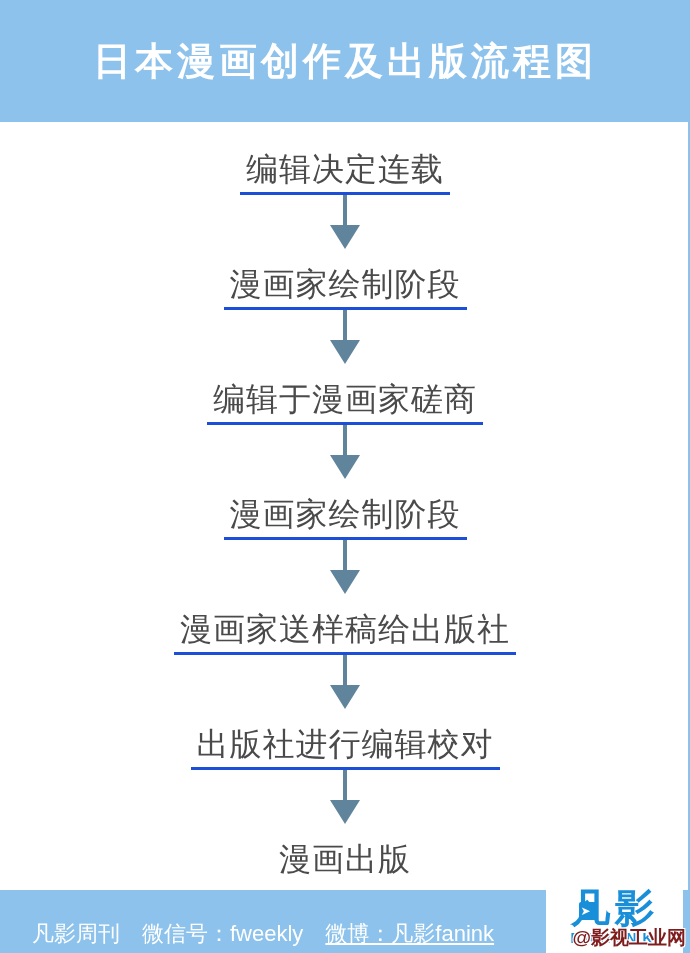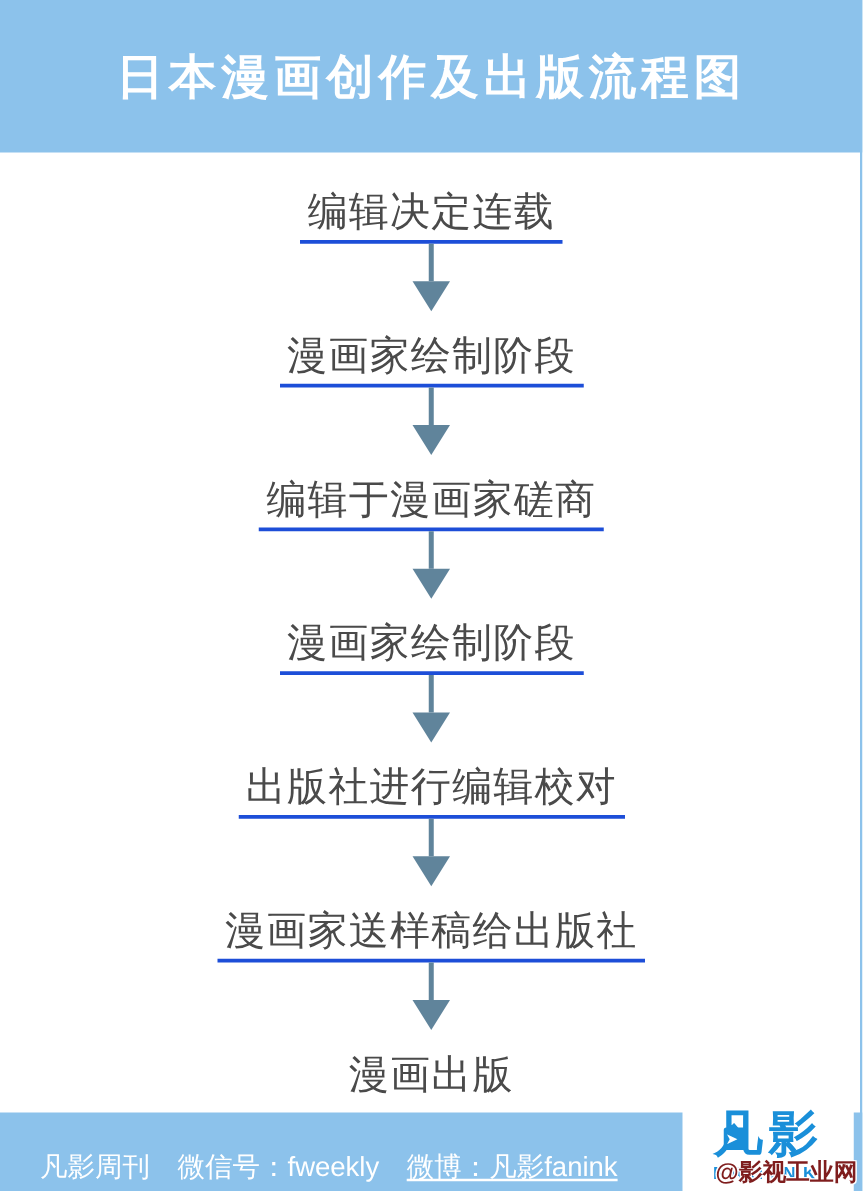--- a/index.html
+++ b/index.html
@@ -154,29 +154,29 @@
 
   <div class="step has-line">
     <span class="step-label">漫画家绘制阶段</span>
     <div class="arrow">
       <div class="arrow-stem"></div>
       <div class="arrow-head"></div>
     </div>
   </div>
 
   <div class="step has-line">
+    <span class="step-label">漫画家送样稿给出版社</span>
+    <div class="arrow">
+      <div class="arrow-stem"></div>
+      <div class="arrow-head"></div>
+    </div>
+  </div>
+
+  <div class="step has-line">
     <span class="step-label">出版社进行编辑校对</span>
-    <div class="arrow">
-      <div class="arrow-stem"></div>
-      <div class="arrow-head"></div>
-    </div>
-  </div>
-
-  <div class="step has-line">
-    <span class="step-label">漫画家送样稿给出版社</span>
     <div class="arrow">
       <div class="arrow-stem"></div>
       <div class="arrow-head"></div>
     </div>
   </div>
 
   <div class="step">
     <span class="step-label">漫画出版</span>
   </div>
 

